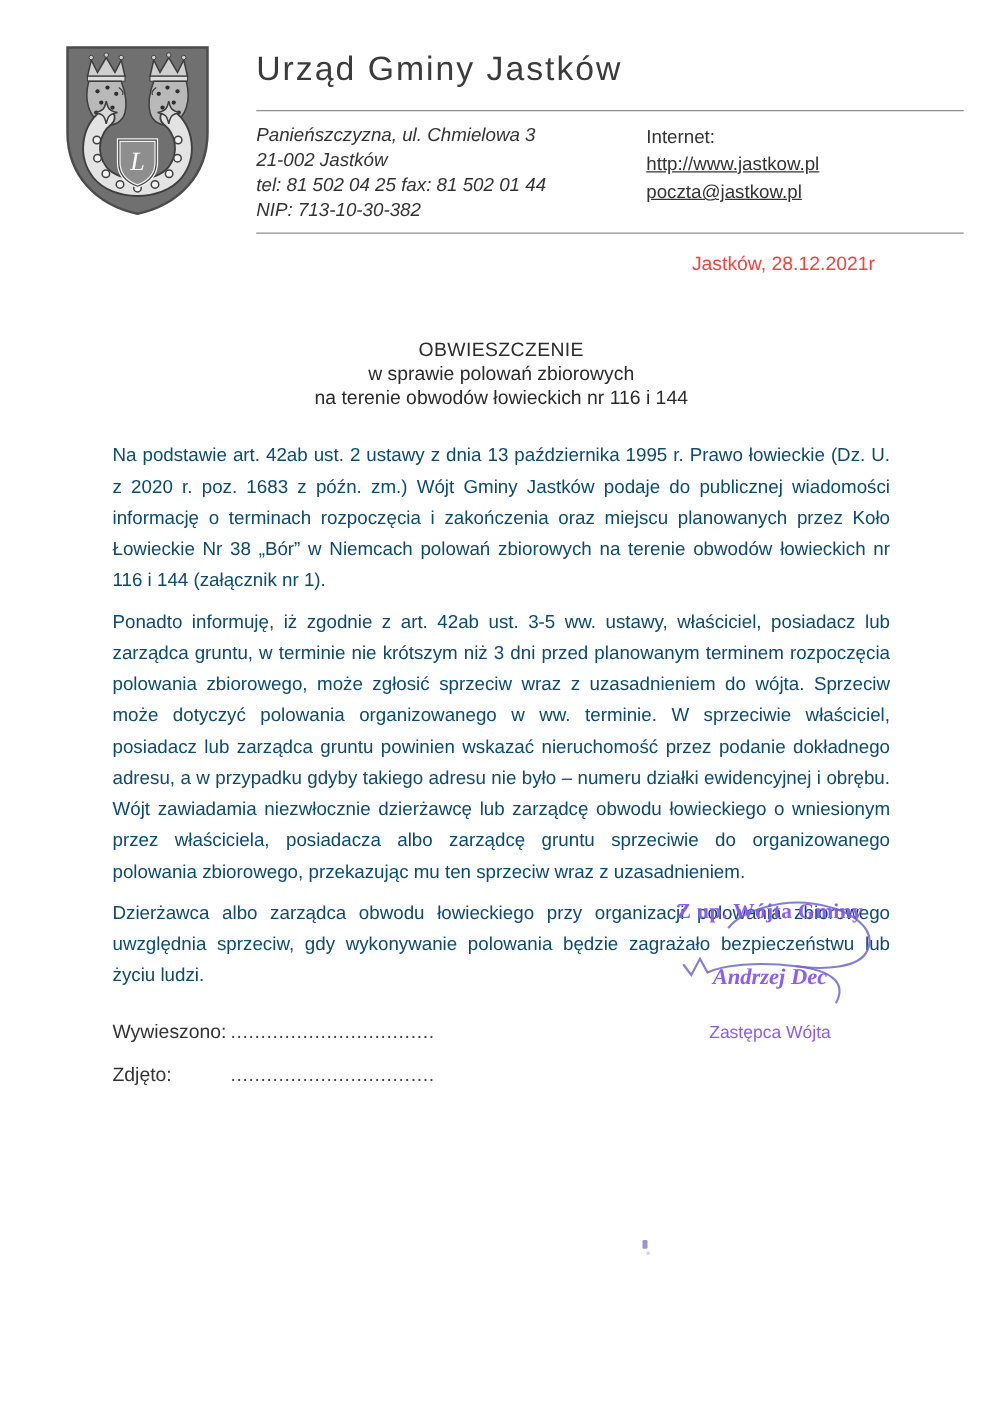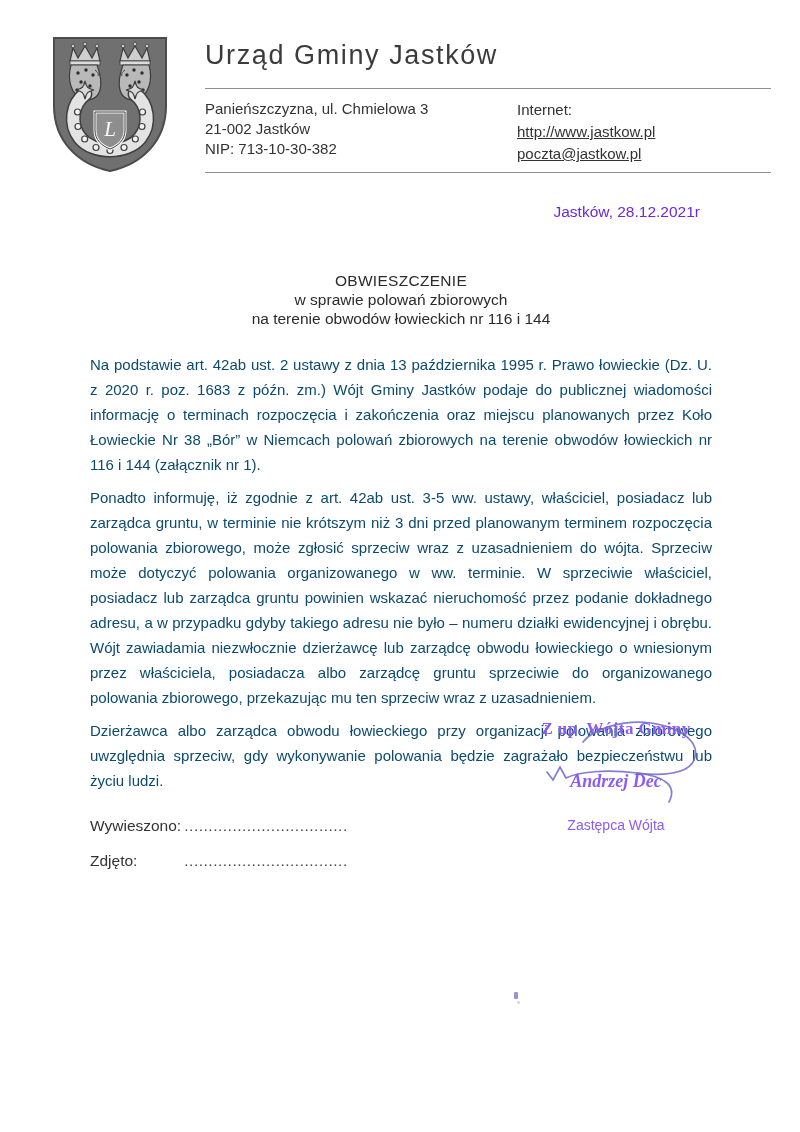--- a/index.html
+++ b/index.html
@@ -12,30 +12,30 @@
   
   .crest { position:absolute; left:45px; top:32px; width:130px; height:144px; }
   .head-right { position:absolute; left:205px; top:36px; width:566px; }
   .org-name {
     margin:0; font-size:27px; font-weight:400; letter-spacing:1.6px;
     color:#3b3b3b; line-height:38px; height:40px;
   }
   .rule { border:none; border-top:1.4px solid #8f8f8f; margin:0; }
   .rule-top { margin-top:12px; }
   .contact-cols { display:flex; padding:10px 0 7px 0; }
-  .addr { width:312px; font-size:15px; line-height:20px; color:#333; }
+  .addr { width:312px; font-size:15px; line-height:20px; color:#333;font-style:italic; }
   .inet { font-size:15px; line-height:22px; color:#333; }
   .inet .lbl { text-decoration:none; }
   .link { text-decoration:underline; color:#333; cursor:pointer; }
 
   
   .dateline {
     position:absolute; top:203px; left:90px; width:622px;
     text-align:right; padding-right:12px; box-sizing:border-box;
-    font-size:15.5px; color:#6d28d9;
+    font-size:15.5px; color:#ef4444;
   }
 
   
   .notice-title {
     position:absolute; top:271px; left:90px; width:622px;
     text-align:center; font-size:15.5px; line-height:19px; color:#2b2b2b;
   }
   .notice-title .t1 { font-weight:400; letter-spacing:0.3px; }
 
   
@@ -147,20 +147,21 @@
     </g>
   </svg>
 
   <div class="head-right">
     <h1 class="org-name">Urząd Gminy Jastków</h1>
     <hr class="rule rule-top">
     <div class="contact-cols">
       <div class="addr">
         <div>Panieńszczyzna, ul. Chmielowa 3</div>
         <div>21-002 Jastków</div>
+        <div>tel: 81 502 04 25 fax: 81 502 01 44</div>
         <div>NIP: 713-10-30-382</div>
       </div>
       <div class="inet">
         <div class="lbl">Internet:</div>
         <div class="link">http://www.jastkow.pl</div>
         <div class="link">poczta@jastkow.pl</div>
       </div>
     </div>
     <hr class="rule">
   </div>

